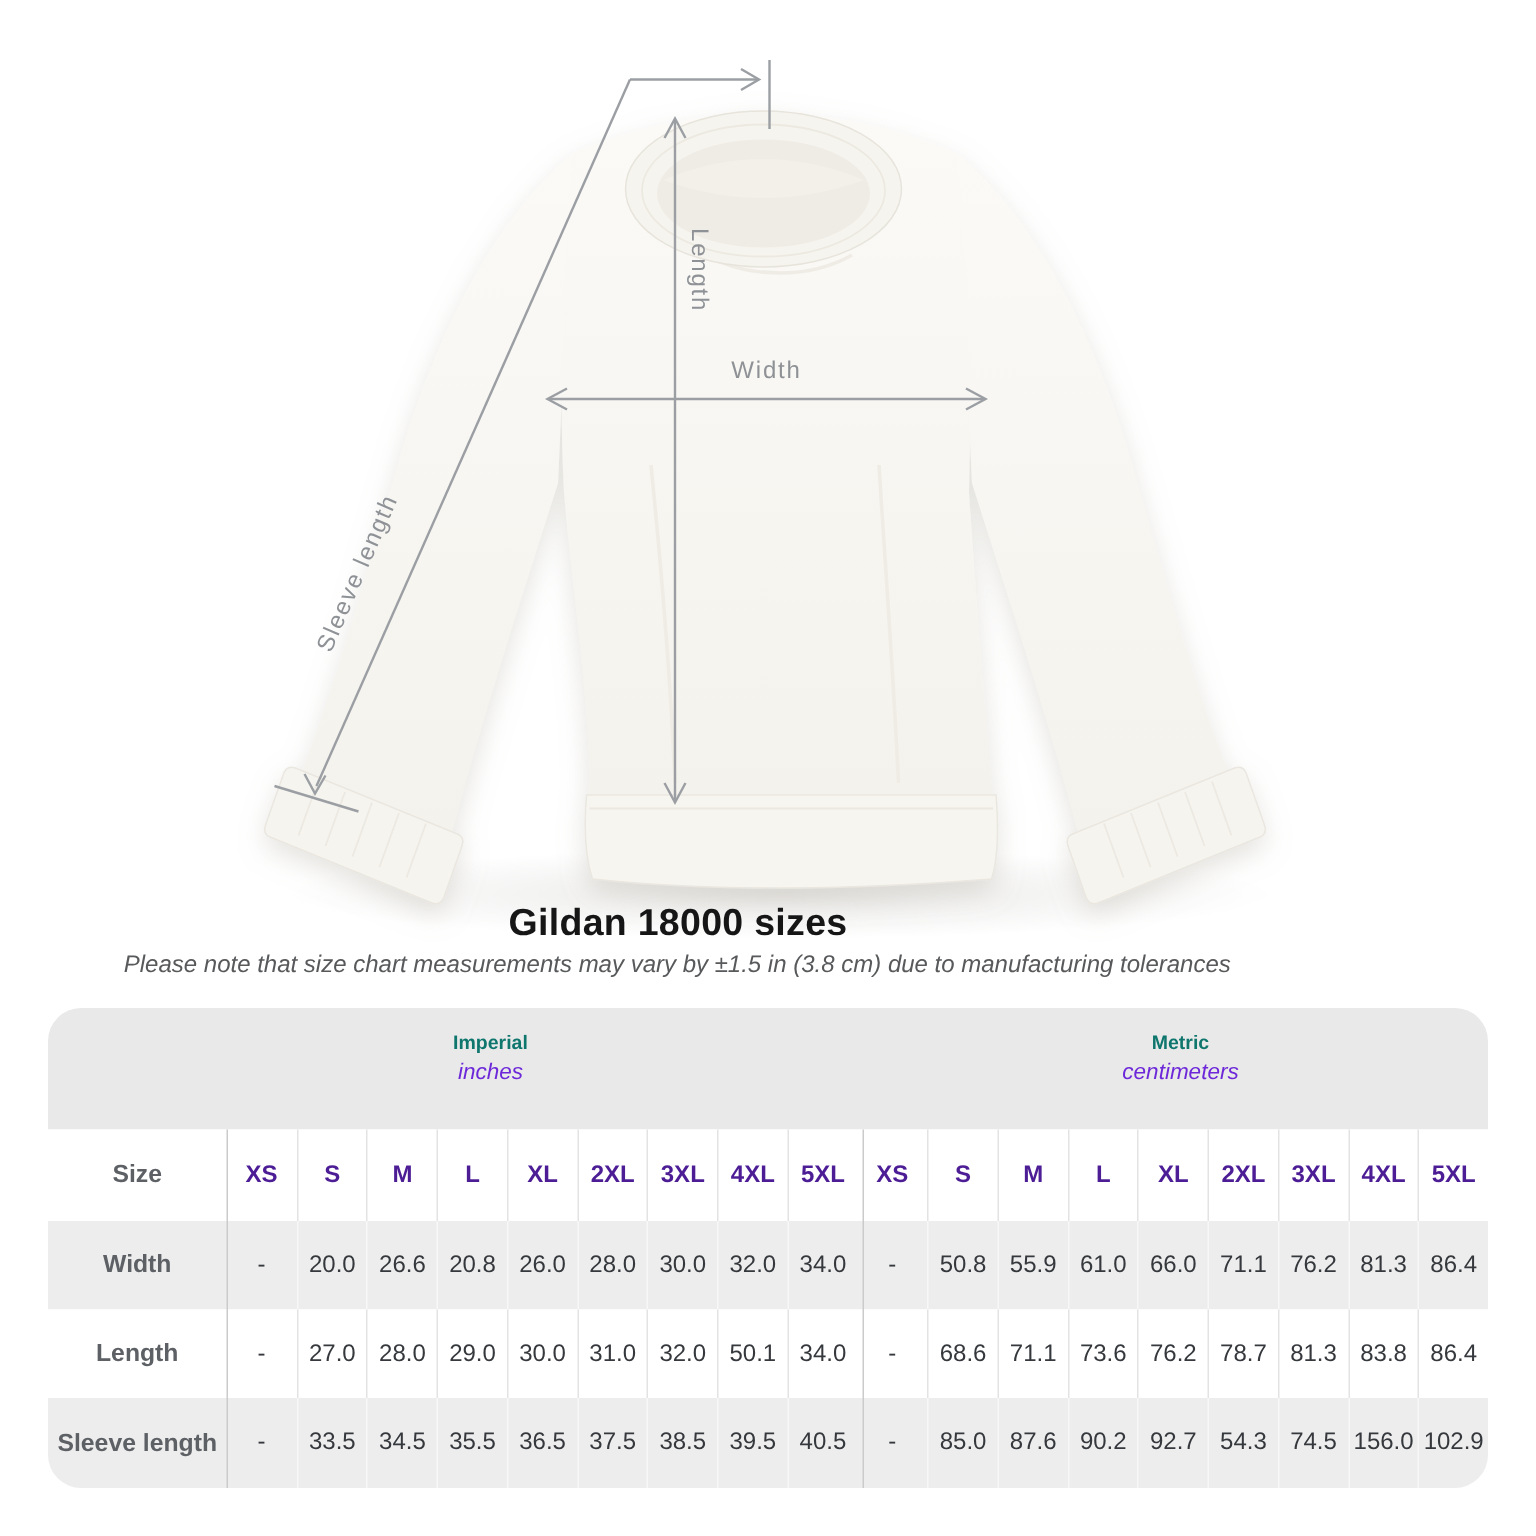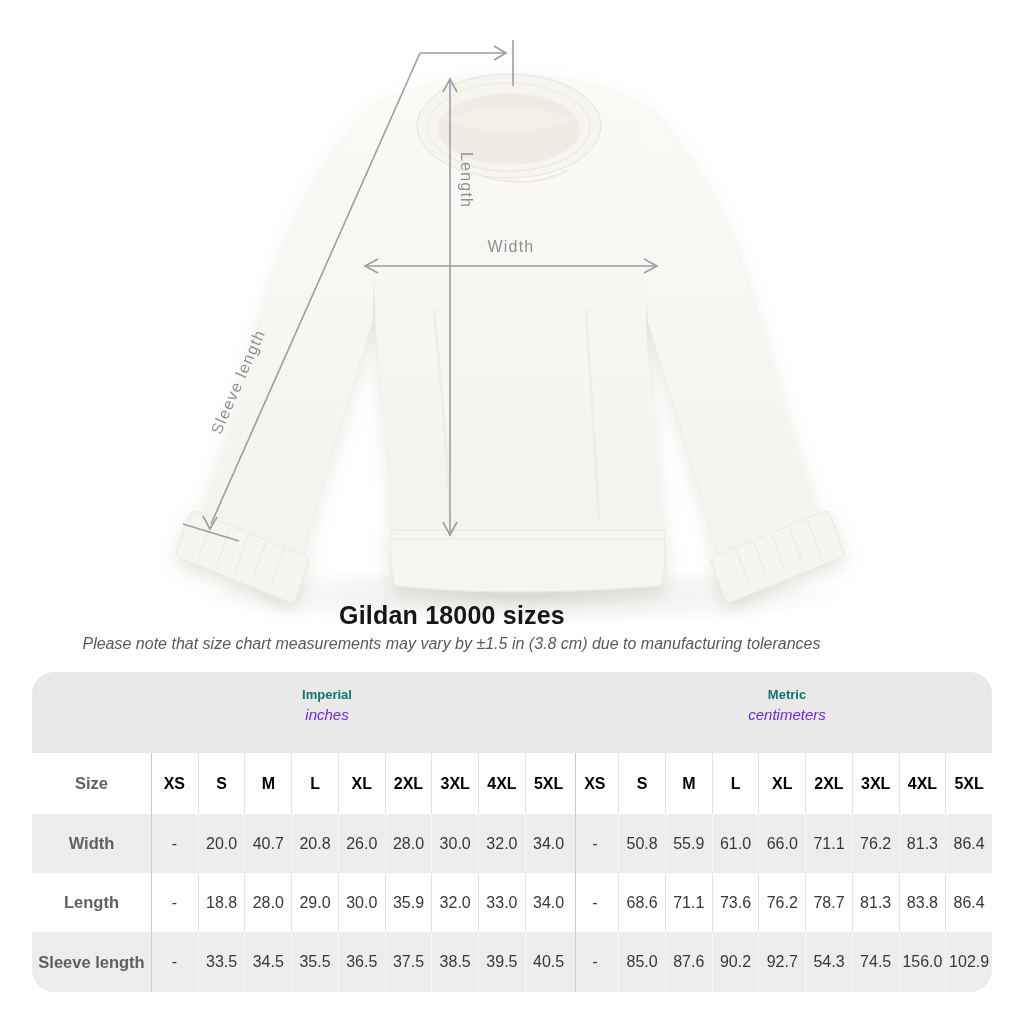--- a/index.html
+++ b/index.html
@@ -35,21 +35,21 @@
   .trow.r-head{height:61px;background:#ffffff;}
   .trow.r1{height:59px;background:#ededed;}
   .trow.r2{height:59px;background:#ffffff;}
   .trow.r3{flex:1;background:#ededed;}
   .c{
     display:flex;align-items:center;justify-content:center;height:100%;
     font-size:16px;color:#35383c;border-left:1px solid #e3e3e3;white-space:nowrap;
   }
   .r1 .c,.r3 .c{border-left-color:#f7f7f7;}
   .c.lab{font-weight:bold;color:#5d6165;font-size:16.5px;border-left:none !important;}
-  .c.hd{font-weight:bold;color:#000000;}
+  .c.hd{font-weight:bold;color:#4c1d95;}
   .c.nosep{border-left:none !important;}
   .vdiv{position:absolute;top:81px;bottom:0;width:1px;background:#cbcbcb;}
   .vdiv.d1{left:119px;}
   .vdiv.d2{left:543px;}
 </style>
 </head>
 <body>
 
 <svg class="hero" viewBox="0 0 1024 660">
   <defs>
@@ -175,48 +175,48 @@
       <div class="c hd">2XL</div>
       <div class="c hd">3XL</div>
       <div class="c hd">4XL</div>
       <div class="c hd">5XL</div>
     </div>
 
     <div class="trow r1">
       <div class="c lab">Width</div>
       <div class="c nosep">-</div>
       <div class="c">20.0</div>
-      <div class="c">40.7</div>
+      <div class="c">26.6</div>
       <div class="c">20.8</div>
       <div class="c">26.0</div>
       <div class="c">28.0</div>
       <div class="c">30.0</div>
       <div class="c">32.0</div>
       <div class="c">34.0</div>
       <div class="c nosep">-</div>
       <div class="c">50.8</div>
       <div class="c">55.9</div>
       <div class="c">61.0</div>
       <div class="c">66.0</div>
       <div class="c">71.1</div>
       <div class="c">76.2</div>
       <div class="c">81.3</div>
       <div class="c">86.4</div>
     </div>
 
     <div class="trow r2">
       <div class="c lab">Length</div>
       <div class="c nosep">-</div>
-      <div class="c">18.8</div>
+      <div class="c">27.0</div>
       <div class="c">28.0</div>
       <div class="c">29.0</div>
       <div class="c">30.0</div>
-      <div class="c">35.9</div>
+      <div class="c">31.0</div>
       <div class="c">32.0</div>
-      <div class="c">33.0</div>
+      <div class="c">50.1</div>
       <div class="c">34.0</div>
       <div class="c nosep">-</div>
       <div class="c">68.6</div>
       <div class="c">71.1</div>
       <div class="c">73.6</div>
       <div class="c">76.2</div>
       <div class="c">78.7</div>
       <div class="c">81.3</div>
       <div class="c">83.8</div>
       <div class="c">86.4</div>

